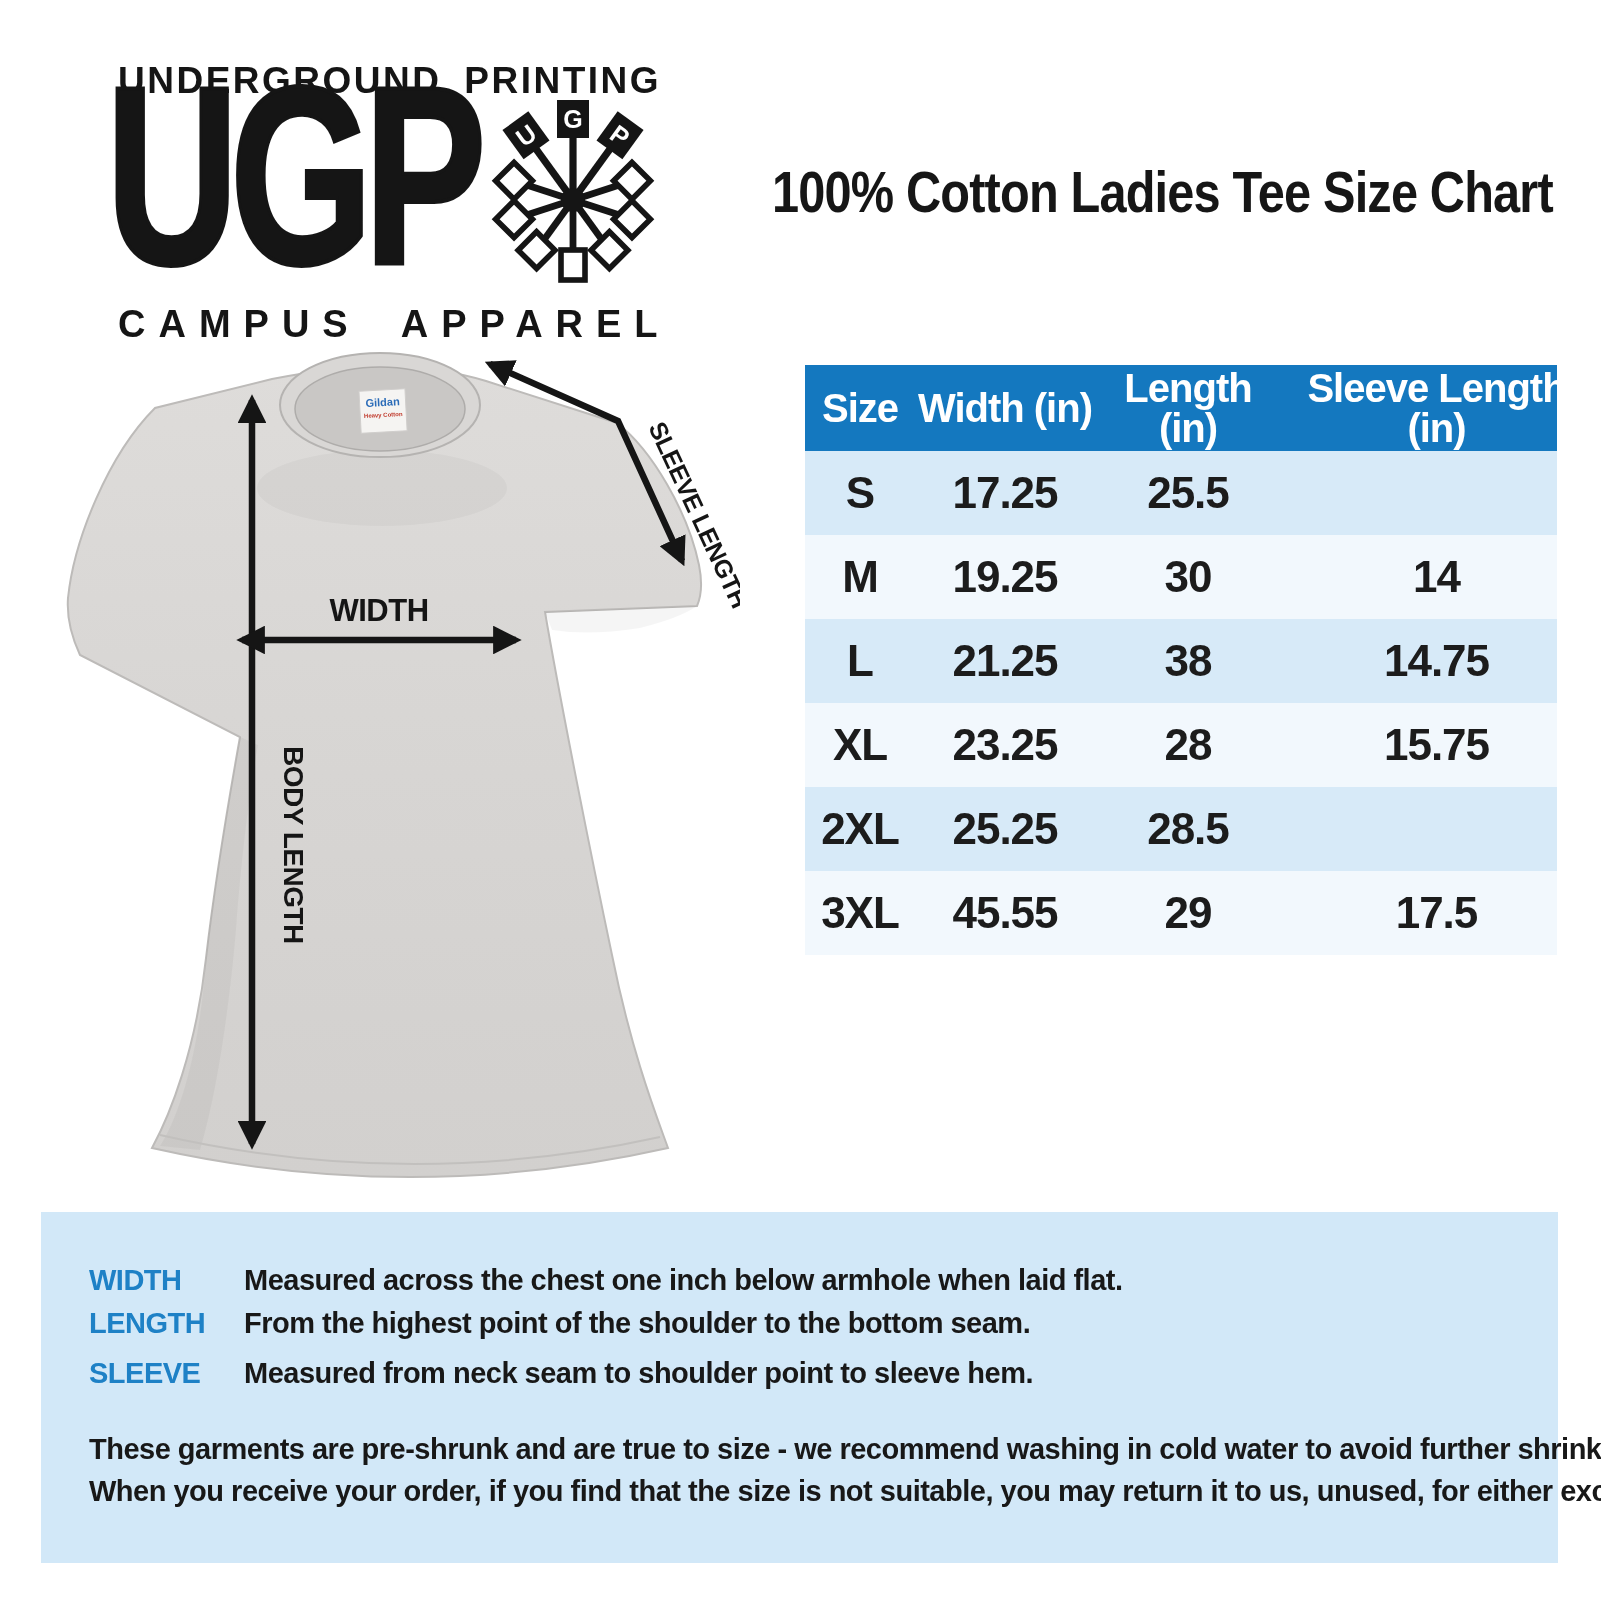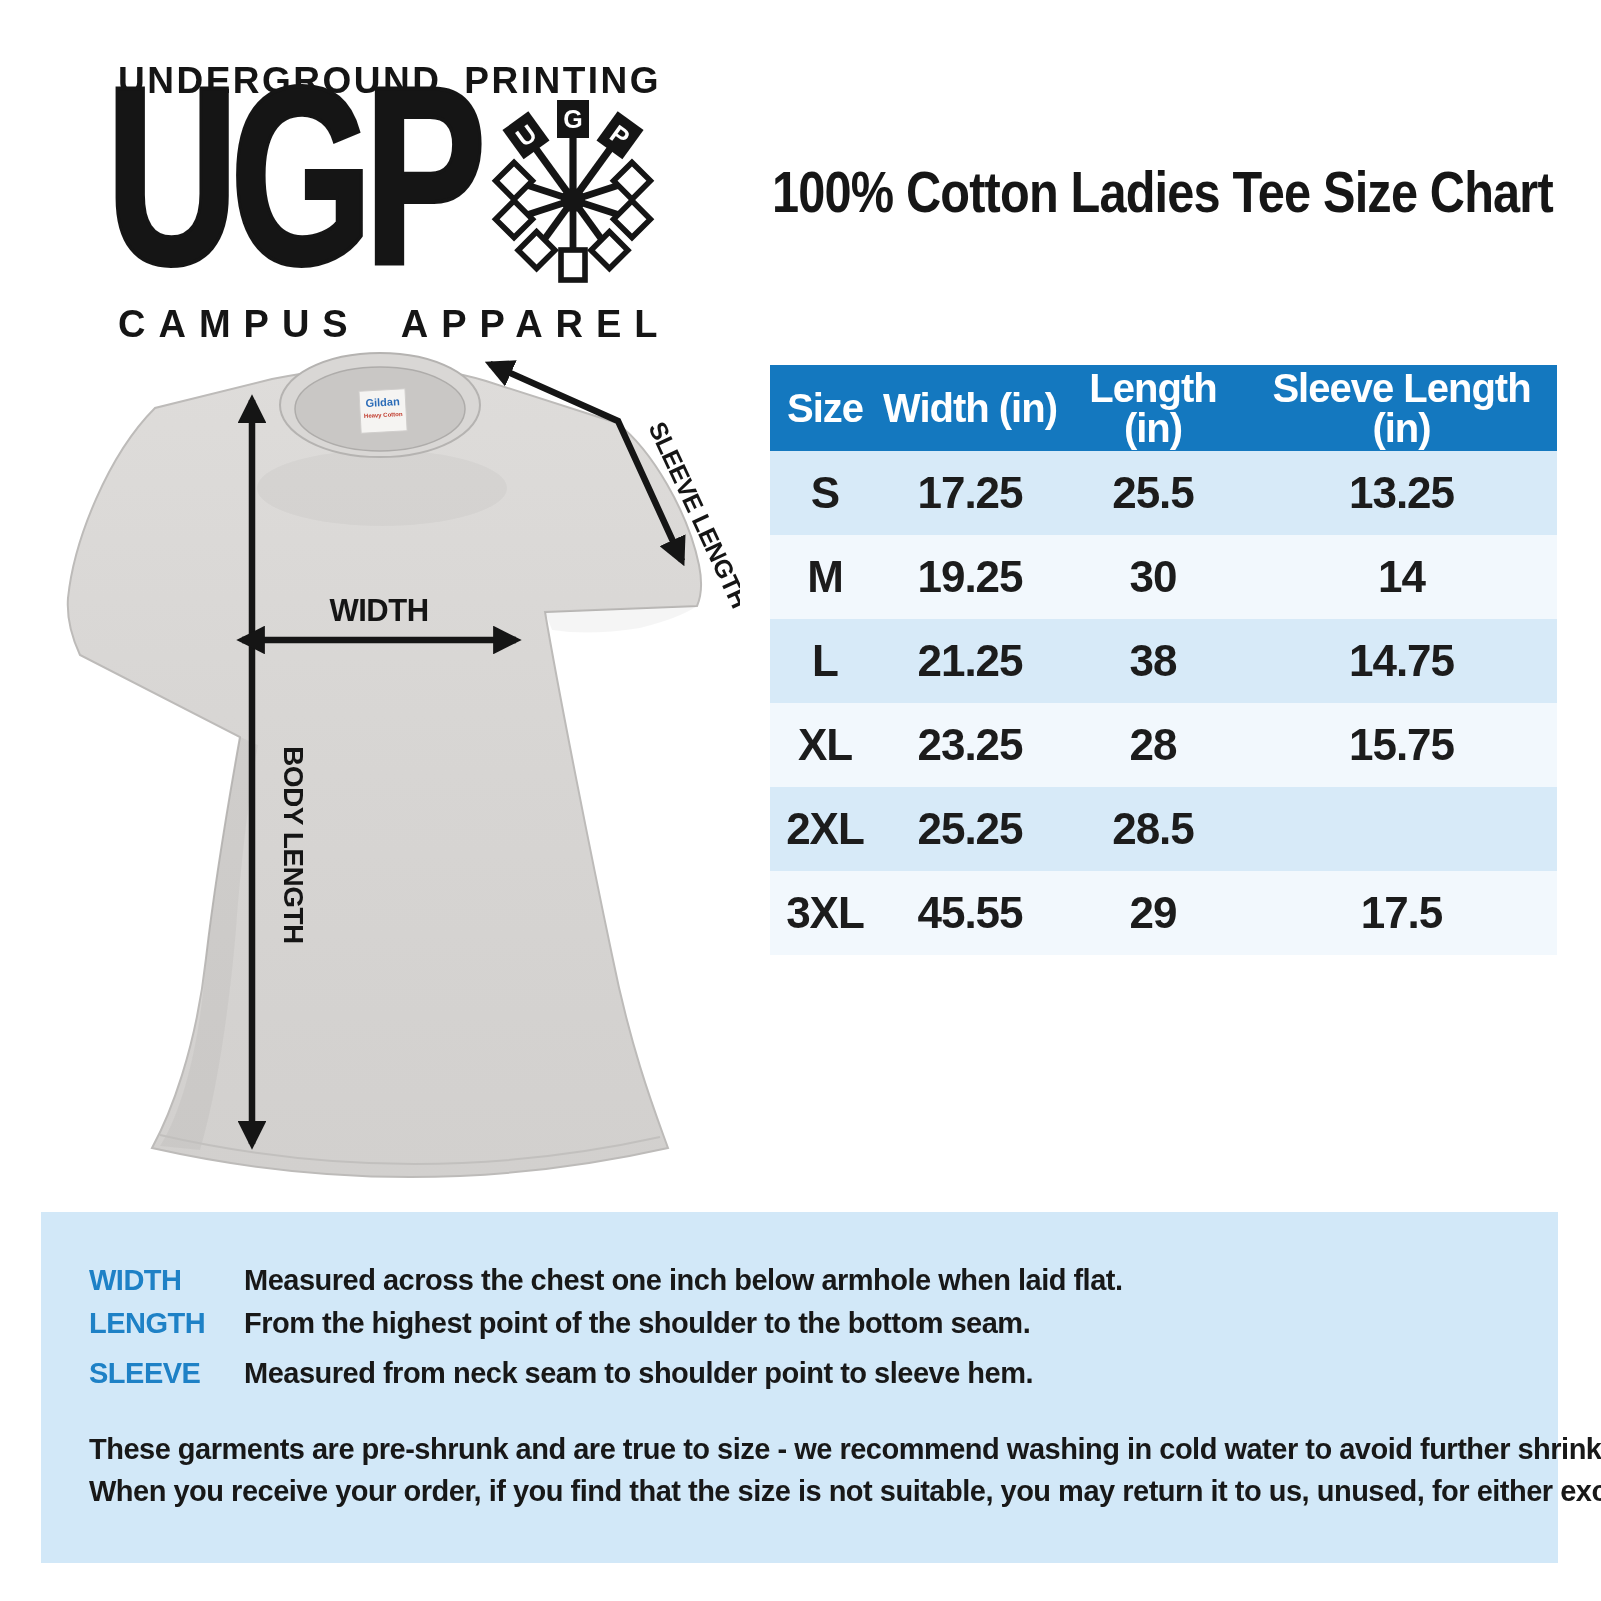--- a/index.html
+++ b/index.html
@@ -12,21 +12,21 @@
   .logo-top{left:118px;top:60px;font-size:37px;letter-spacing:2.5px;word-spacing:10px;white-space:nowrap;}
   .logo-ugp{left:106px;top:48px;font-size:255px;line-height:1;letter-spacing:-12px;white-space:nowrap;
             transform:scaleX(0.72);transform-origin:left top;-webkit-text-stroke:4px #151515;}
   .logo-bottom{left:118px;top:303px;font-size:38px;letter-spacing:13px;word-spacing:18px;white-space:nowrap;}
   .logo-star{left:483px;top:95px;}
   
   .page-title{left:772px;top:158px;font-size:58px;letter-spacing:-1px;white-space:nowrap;
               transform:scaleX(0.84);transform-origin:left top;color:#161616;}
   
   .size-table{left:770px;top:365px;width:787px;}
-  .trow{display:grid;grid-template-columns:110px 180px 186px 311px;align-items:center;text-align:center;}
+  .trow{display:grid;grid-template-columns:110px 180px 186px 311px;align-items:center;text-align:center;margin-left:35px;}
   .thead{height:86px;background:#1478bf;color:#ffffff;font-size:40px;letter-spacing:-1px;}
   .tbody-row{height:84px;font-size:44px;letter-spacing:-1px;color:#1c1c1c;}
   .tbody-row:nth-child(odd){background:#d7eaf8;}
   .tbody-row:nth-child(even){background:#f2f8fd;}
   .cell{line-height:1;}
   
   .notes-box{left:41px;top:1212px;width:1517px;height:351px;background:#d2e8f8;}
   .def-row{position:absolute;left:48px;height:36px;display:flex;align-items:center;font-size:29px;}
   .def-term{color:#1e81c6;width:107px;letter-spacing:-0.5px;}
   .def-text{position:absolute;left:155px;color:#181818;letter-spacing:-0.5px;white-space:nowrap;}
@@ -165,21 +165,20 @@
       <div class="cell">Size</div>
       <div class="cell">Width (in)</div>
       <div class="cell">Length (in)</div>
       <div class="cell">Sleeve Length (in)</div>
     </div>
     <div>
       <div class="trow tbody-row">
         <div class="cell">S</div>
         <div class="cell">17.25</div>
         <div class="cell">25.5</div>
-        <div class="cell">13.25</div>
       </div>
       <div class="trow tbody-row">
         <div class="cell">M</div>
         <div class="cell">19.25</div>
         <div class="cell">30</div>
         <div class="cell">14</div>
       </div>
       <div class="trow tbody-row">
         <div class="cell">L</div>
         <div class="cell">21.25</div>

